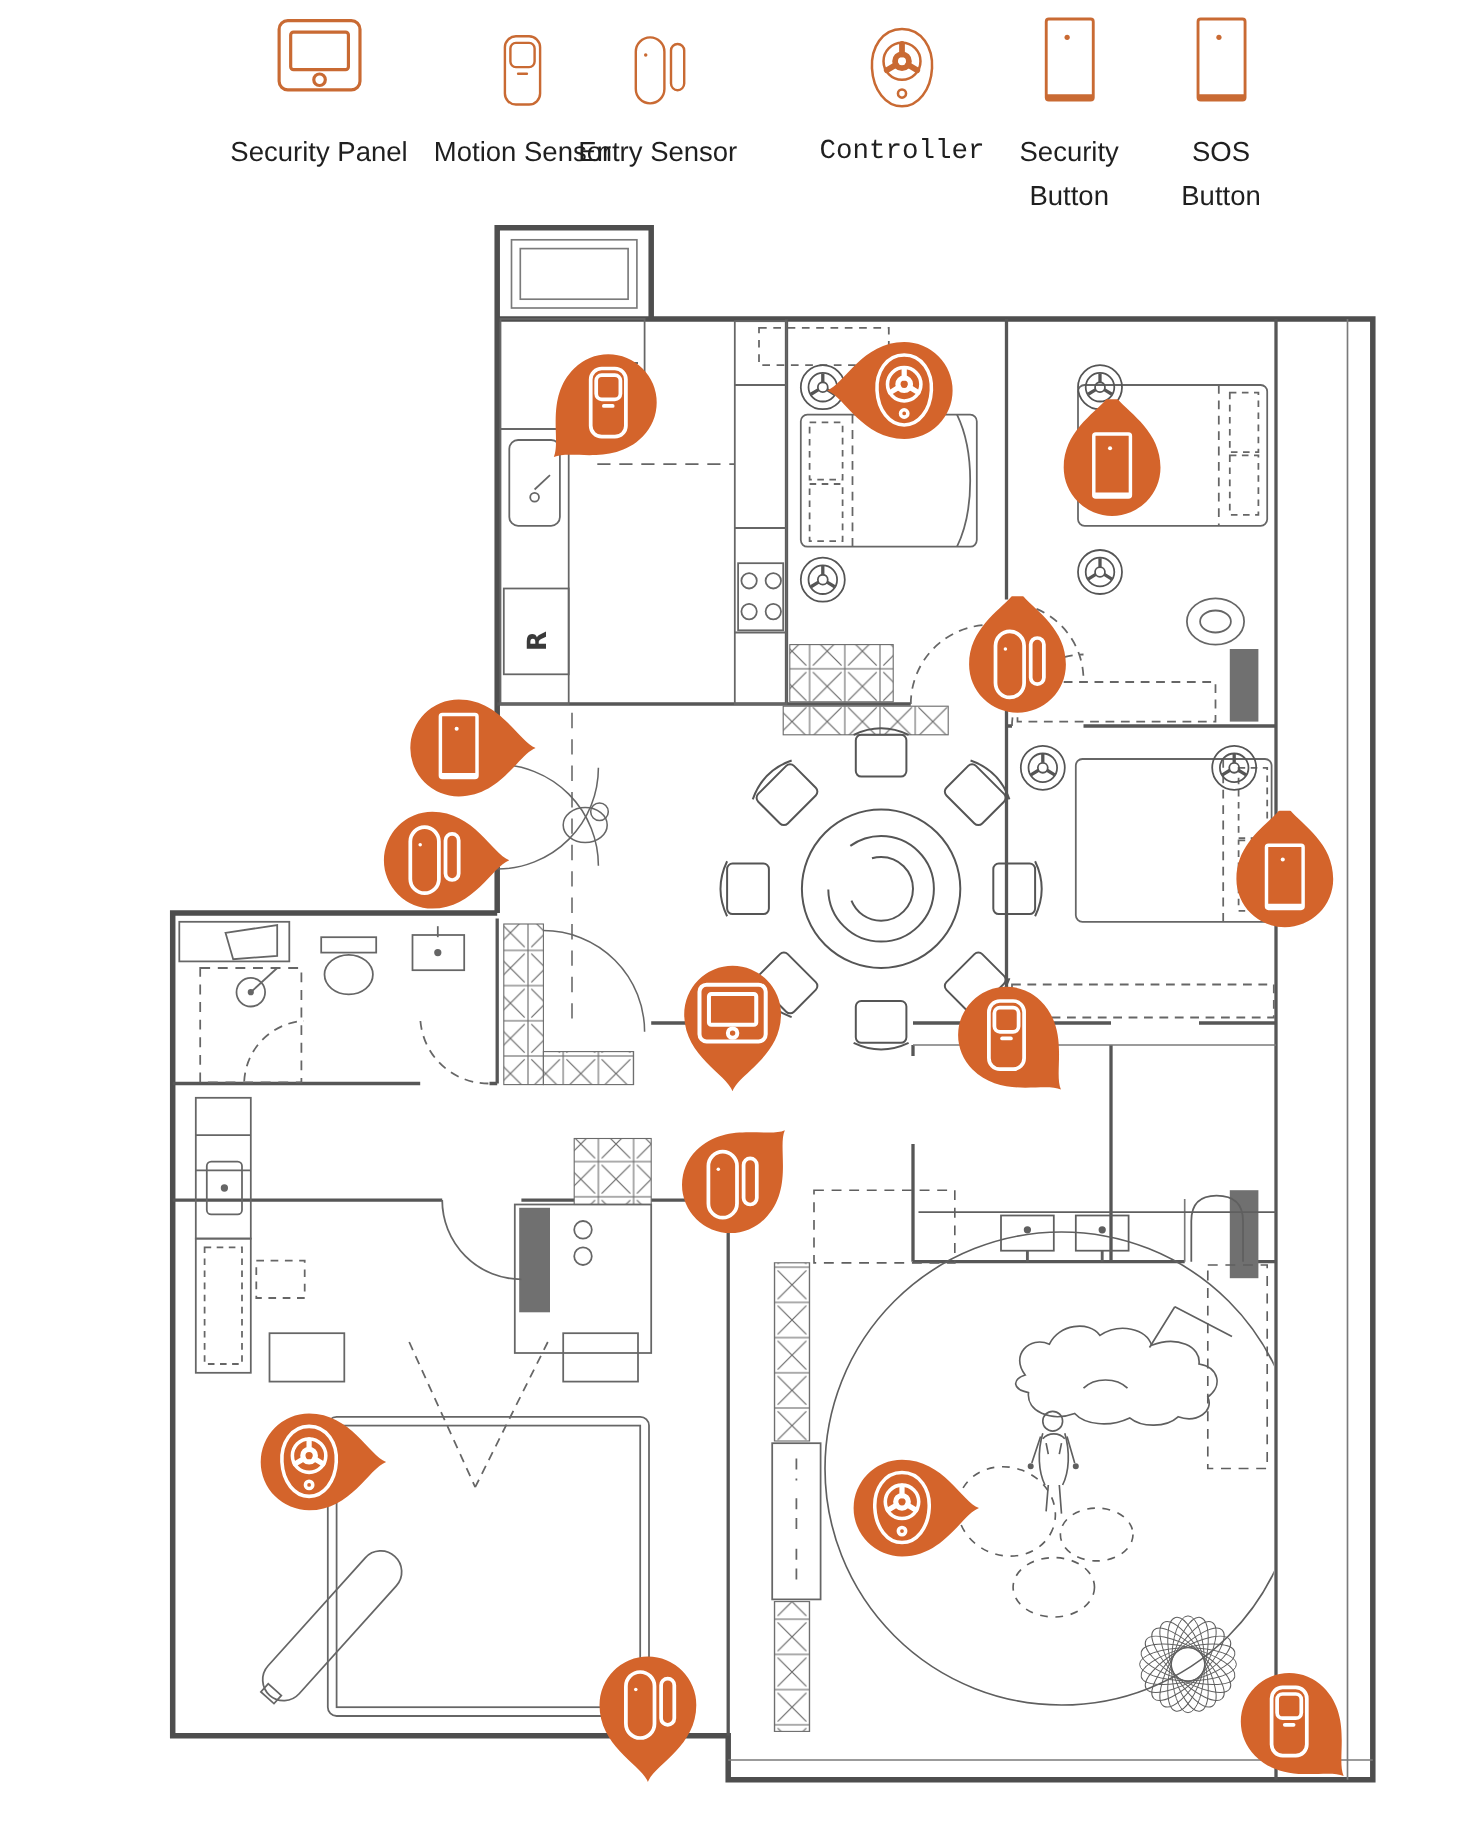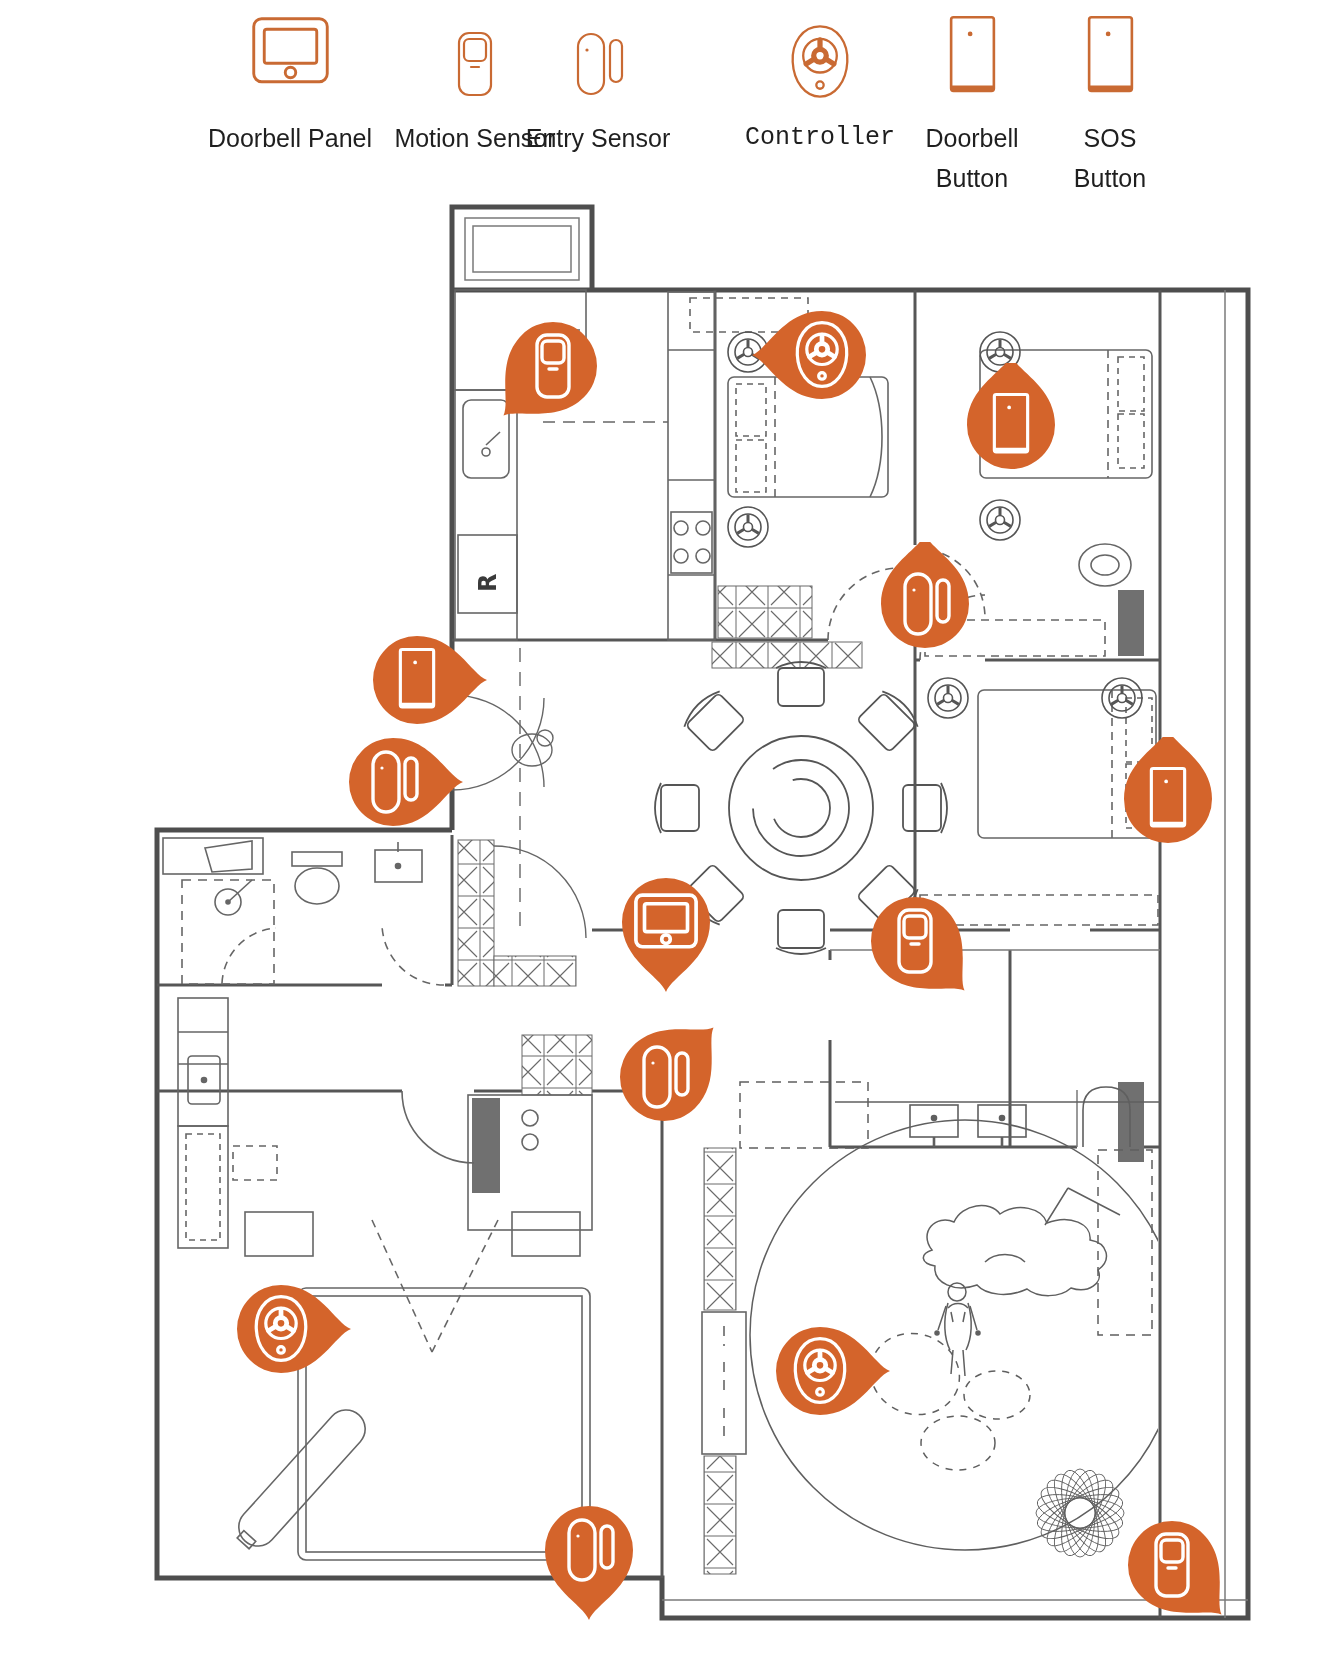--- a/index.html
+++ b/index.html
@@ -310,21 +310,21 @@
   </svg>
 
   <div class="legend" id="legend">
       <div class="legend-item" style="left: 180px;">
         <div class="icon-box">
           <svg width="105" height="105" style="color:#C96A33">
             <use href="#sym-security-panel" width="105" height="105" stroke-width="2.2"></use>
           </svg>
         </div>
         <div class="legend-label">
-          <div>Doorbell Panel</div>
+          <div>Security Panel</div>
         </div>
       </div>
       <div class="legend-item" style="left: 365px;">
         <div class="icon-box">
           <svg width="80" height="80" style="color:#C96A33">
             <use href="#sym-motion-sensor" width="80" height="80" stroke-width="2.2"></use>
           </svg>
         </div>
         <div class="legend-label">
           <div>Motion Sensor</div>
@@ -350,21 +350,21 @@
           <div>Controller</div>
         </div>
       </div>
       <div class="legend-item" style="left: 862px;">
         <div class="icon-box">
           <svg width="95" height="95" style="color:#C96A33">
             <use href="#sym-doorbell-button" width="95" height="95" stroke-width="2.2"></use>
           </svg>
         </div>
         <div class="legend-label">
-          <div>Doorbell</div>
+          <div>Security</div>
           <div>Button</div>
         </div>
       </div>
       <div class="legend-item" style="left: 1000px;">
         <div class="icon-box">
           <svg width="95" height="95" style="color:#C96A33">
             <use href="#sym-sos-button" width="95" height="95" stroke-width="2.2"></use>
           </svg>
         </div>
         <div class="legend-label">

